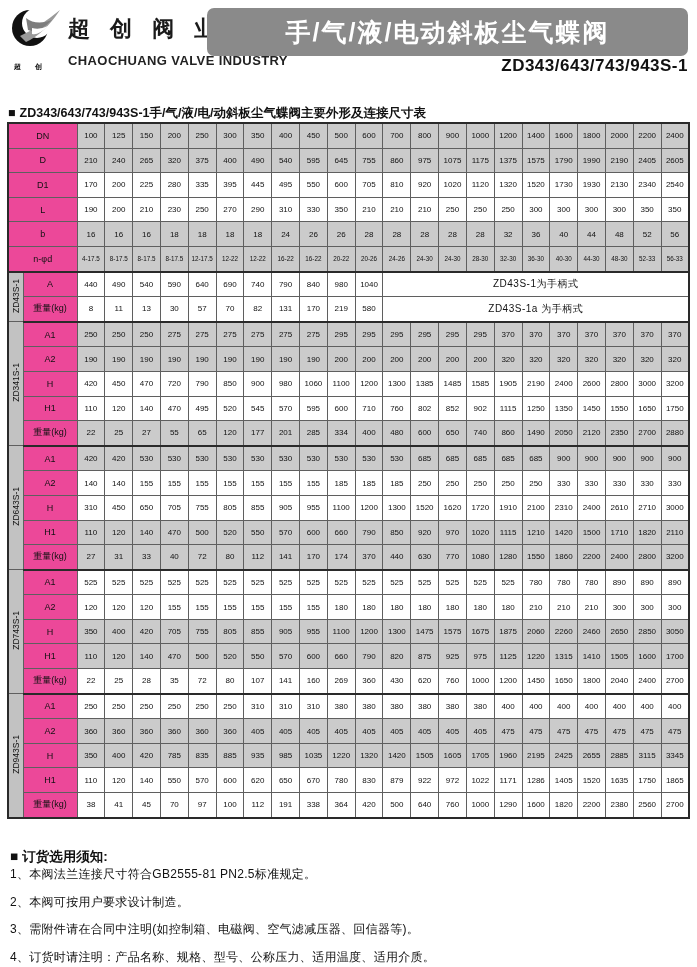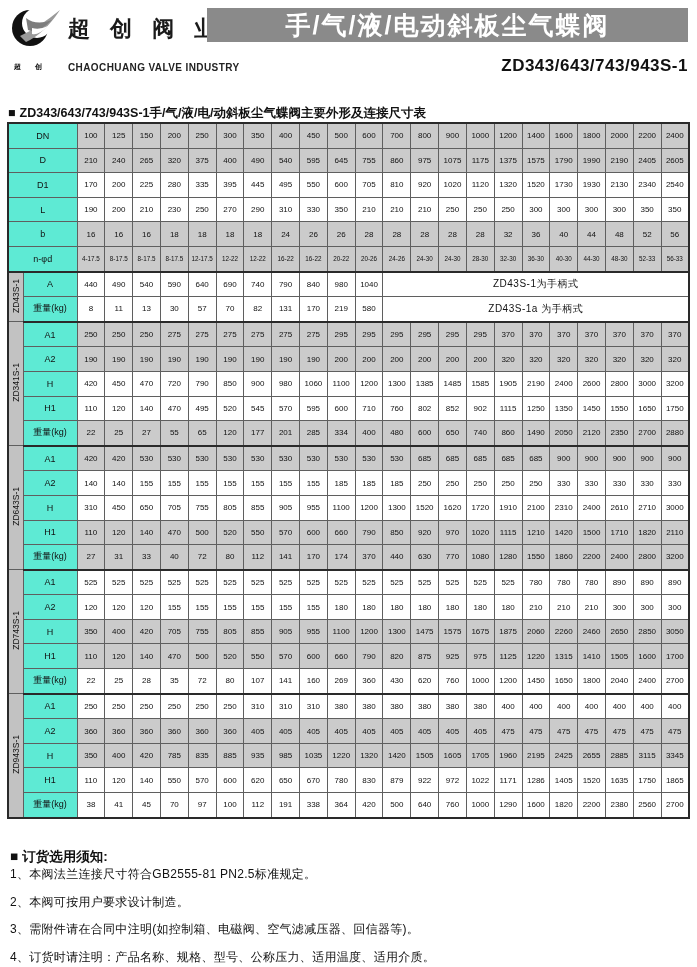--- a/index.html
+++ b/index.html
@@ -3,38 +3,38 @@
 <meta charset="utf-8">
 <style>
   html,body{margin:0;padding:0;background:#fff;}
   body{width:697px;height:967px;font-family:"Liberation Sans",sans-serif;color:#111;}
   .page{position:relative;width:697px;height:967px;background:#fff;overflow:hidden;}
 
   
   .logo{position:absolute;left:8px;top:6px;display:flex;align-items:flex-start;}
   .logo-text{margin-left:6px;padding-top:8px;}
   .logo-cn{font-size:22px;font-weight:bold;letter-spacing:7px;color:#1a1a1a;white-space:nowrap;}
-  .logo-en{font-size:10px;font-weight:bold;letter-spacing:.4px;color:#222;margin-top:18px;white-space:nowrap;}
+  .logo-en{font-size:13px;font-weight:bold;letter-spacing:.4px;color:#222;margin-top:9px;white-space:nowrap;}
   .logo-mini{font-size:7px;font-weight:bold;color:#111;letter-spacing:6px;margin-left:6px;}
-  .banner{position:absolute;left:207px;top:8px;width:481px;height:34px;background:#8a8a8a;
-          display:flex;align-items:center;justify-content:center;}
+  .banner{position:absolute;left:207px;top:8px;width:481px;height:48px;background:#8a8a8a;
+          display:flex;align-items:center;justify-content:center;border-radius:7px;}
   .banner-text{color:#fff;font-weight:bold;font-size:25px;letter-spacing:2px;white-space:nowrap;}
   .model{position:absolute;left:207px;top:56px;width:481px;text-align:right;font-weight:bold;
          font-size:17px;letter-spacing:.5px;}
 
   .section-title{position:absolute;left:8px;top:105px;font-weight:bold;font-size:12.5px;white-space:nowrap;}
   .bullet{display:inline-block;margin-right:4px;}
 
   
   table.spec{position:absolute;left:7px;top:122px;width:683px;border-collapse:collapse;
              table-layout:fixed;border:2px solid #2a2a2a;}
   table.spec th,table.spec td{border:1px solid #5f5f5f;text-align:center;vertical-align:middle;
              padding:0;height:23.6px;font-size:8px;font-weight:normal;color:#111;overflow:hidden;
              white-space:nowrap;}
-  table.spec th.lbl{background:#5eead4;font-size:9px;}
+  table.spec th.lbl{background:#ec4899;font-size:9px;}
   table.spec th.grp{background:#c2c2c2;}
   table.spec td.shaded{background:#cbcbcb;}
   table.spec td.note{font-size:10px;letter-spacing:.5px;}
   tr.small-font td{font-size:6.3px;}
   tr.block-end th, tr.block-end td{border-bottom:2px solid #2a2a2a;}
   .vtext{display:inline-block;writing-mode:vertical-rl;transform:rotate(180deg);
          font-size:8.5px;white-space:nowrap;line-height:1;}
 
   
   .notes{position:absolute;left:10px;top:848px;width:680px;}

